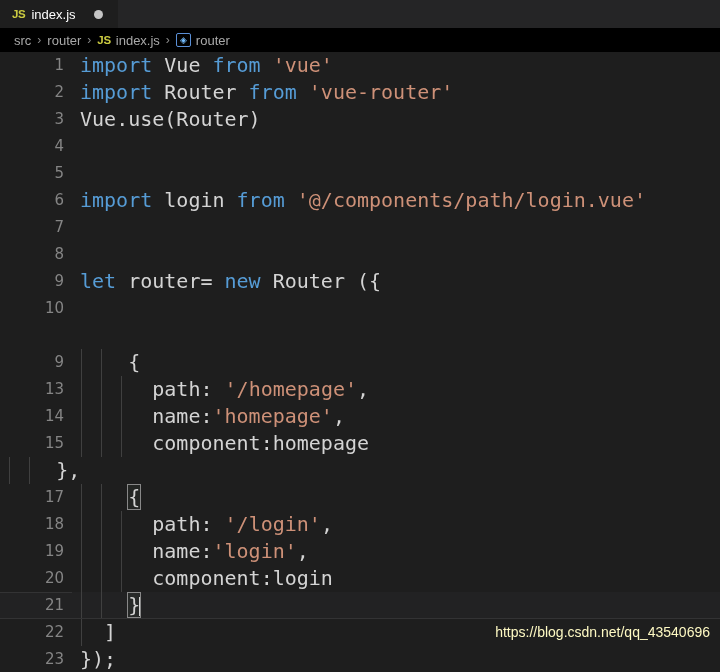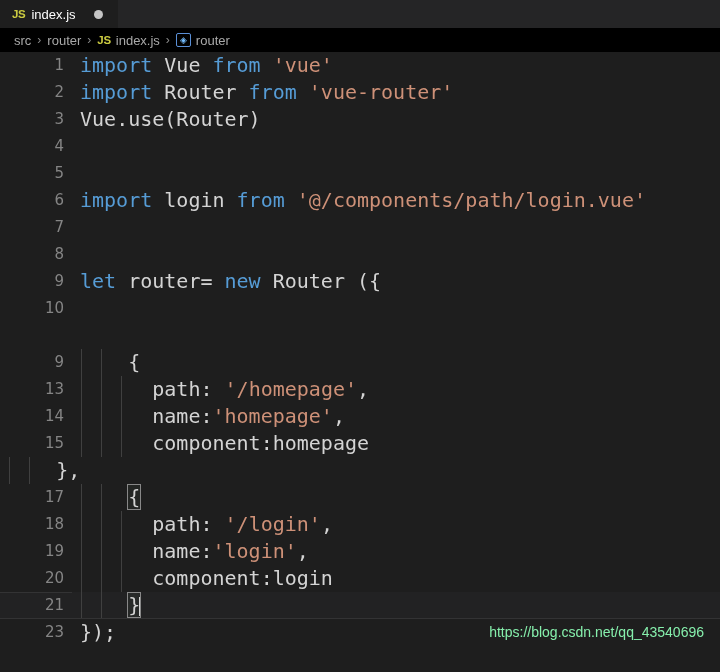--- a/index.html
+++ b/index.html
@@ -159,23 +159,23 @@
     width: 2px;
     height: 19px;
     background: #d4d4d4;
     vertical-align: -4px;
     margin-left: -1px;
   }
 
   
   #watermark {
     position: absolute;
-    right: 16px;
+    right: 10px;
     bottom: 32px;
-    color: #86efac;
+    color: #fef9c3;
     font-family: "Liberation Sans", sans-serif;
     font-size: 14px;
     user-select: none;
   }
 </style>
 </head>
 <body>
 
 <div id="tabbar">
   <div class="tab">
@@ -213,16 +213,17 @@
       <div class="code-line"><div class="gutter">9</div><div class="content"><span class="iguide" style="left:9.0px"></span><span class="iguide" style="left:28.8px"></span><span class="pun"> </span><span class="pun"> </span><span class="pun"> </span><span class="pun"> </span><span class="pun">{</span></div></div>
       <div class="code-line"><div class="gutter">13</div><div class="content"><span class="iguide" style="left:9.0px"></span><span class="iguide" style="left:28.8px"></span><span class="iguide" style="left:48.6px"></span><span class="pun"> </span><span class="pun"> </span><span class="pun"> </span><span class="pun"> </span><span class="pun"> </span><span class="pun"> </span><span class="id">path</span><span class="pun">:</span><span class="pun"> </span><span class="str">'/homepage'</span><span class="pun">,</span></div></div>
       <div class="code-line"><div class="gutter">14</div><div class="content"><span class="iguide" style="left:9.0px"></span><span class="iguide" style="left:28.8px"></span><span class="iguide" style="left:48.6px"></span><span class="pun"> </span><span class="pun"> </span><span class="pun"> </span><span class="pun"> </span><span class="pun"> </span><span class="pun"> </span><span class="id">name</span><span class="pun">:</span><span class="str">'homepage'</span><span class="pun">,</span></div></div>
       <div class="code-line"><div class="gutter">15</div><div class="content"><span class="iguide" style="left:9.0px"></span><span class="iguide" style="left:28.8px"></span><span class="iguide" style="left:48.6px"></span><span class="pun"> </span><span class="pun"> </span><span class="pun"> </span><span class="pun"> </span><span class="pun"> </span><span class="pun"> </span><span class="id">component</span><span class="pun">:</span><span class="id">homepage</span></div></div>
       <div class="code-line"><div class="content"><span class="iguide" style="left:9.0px"></span><span class="iguide" style="left:28.8px"></span><span class="pun"> </span><span class="pun"> </span><span class="pun"> </span><span class="pun"> </span><span class="pun">}</span><span class="pun">,</span></div></div>
       <div class="code-line"><div class="gutter">17</div><div class="content"><span class="iguide" style="left:9.0px"></span><span class="iguide" style="left:28.8px"></span><span class="pun"> </span><span class="pun"> </span><span class="pun"> </span><span class="pun"> </span><span class="pun bmatch">{</span></div></div>
       <div class="code-line"><div class="gutter">18</div><div class="content"><span class="iguide" style="left:9.0px"></span><span class="iguide" style="left:28.8px"></span><span class="iguide" style="left:48.6px"></span><span class="pun"> </span><span class="pun"> </span><span class="pun"> </span><span class="pun"> </span><span class="pun"> </span><span class="pun"> </span><span class="id">path</span><span class="pun">:</span><span class="pun"> </span><span class="str">'/login'</span><span class="pun">,</span></div></div>
       <div class="code-line"><div class="gutter">19</div><div class="content"><span class="iguide" style="left:9.0px"></span><span class="iguide" style="left:28.8px"></span><span class="iguide" style="left:48.6px"></span><span class="pun"> </span><span class="pun"> </span><span class="pun"> </span><span class="pun"> </span><span class="pun"> </span><span class="pun"> </span><span class="id">name</span><span class="pun">:</span><span class="str">'login'</span><span class="pun">,</span></div></div>
       <div class="code-line"><div class="gutter">20</div><div class="content"><span class="iguide" style="left:9.0px"></span><span class="iguide" style="left:28.8px"></span><span class="iguide" style="left:48.6px"></span><span class="pun"> </span><span class="pun"> </span><span class="pun"> </span><span class="pun"> </span><span class="pun"> </span><span class="pun"> </span><span class="id">component</span><span class="pun">:</span><span class="id">login</span></div></div>
       <div class="code-line active"><div class="gutter">21</div><div class="content"><span class="iguide" style="left:9.0px"></span><span class="iguide" style="left:28.8px"></span><span class="pun"> </span><span class="pun"> </span><span class="pun"> </span><span class="pun"> </span><span class="pun bmatch">}</span><span class="caret"></span></div></div>
+      <div class="code-line"><div class="gutter">22</div><div class="content"><span class="iguide" style="left:9.0px"></span><span class="pun"> </span><span class="pun"> </span><span class="pun">]</span></div></div>
       <div class="code-line"><div class="gutter">23</div><div class="content"><span class="pun">}</span><span class="pun">)</span><span class="pun">;</span></div></div>
     </div>
   <div id="watermark">https://blog.csdn.net/qq_43540696</div>
 </div>
 
 </body></html>

